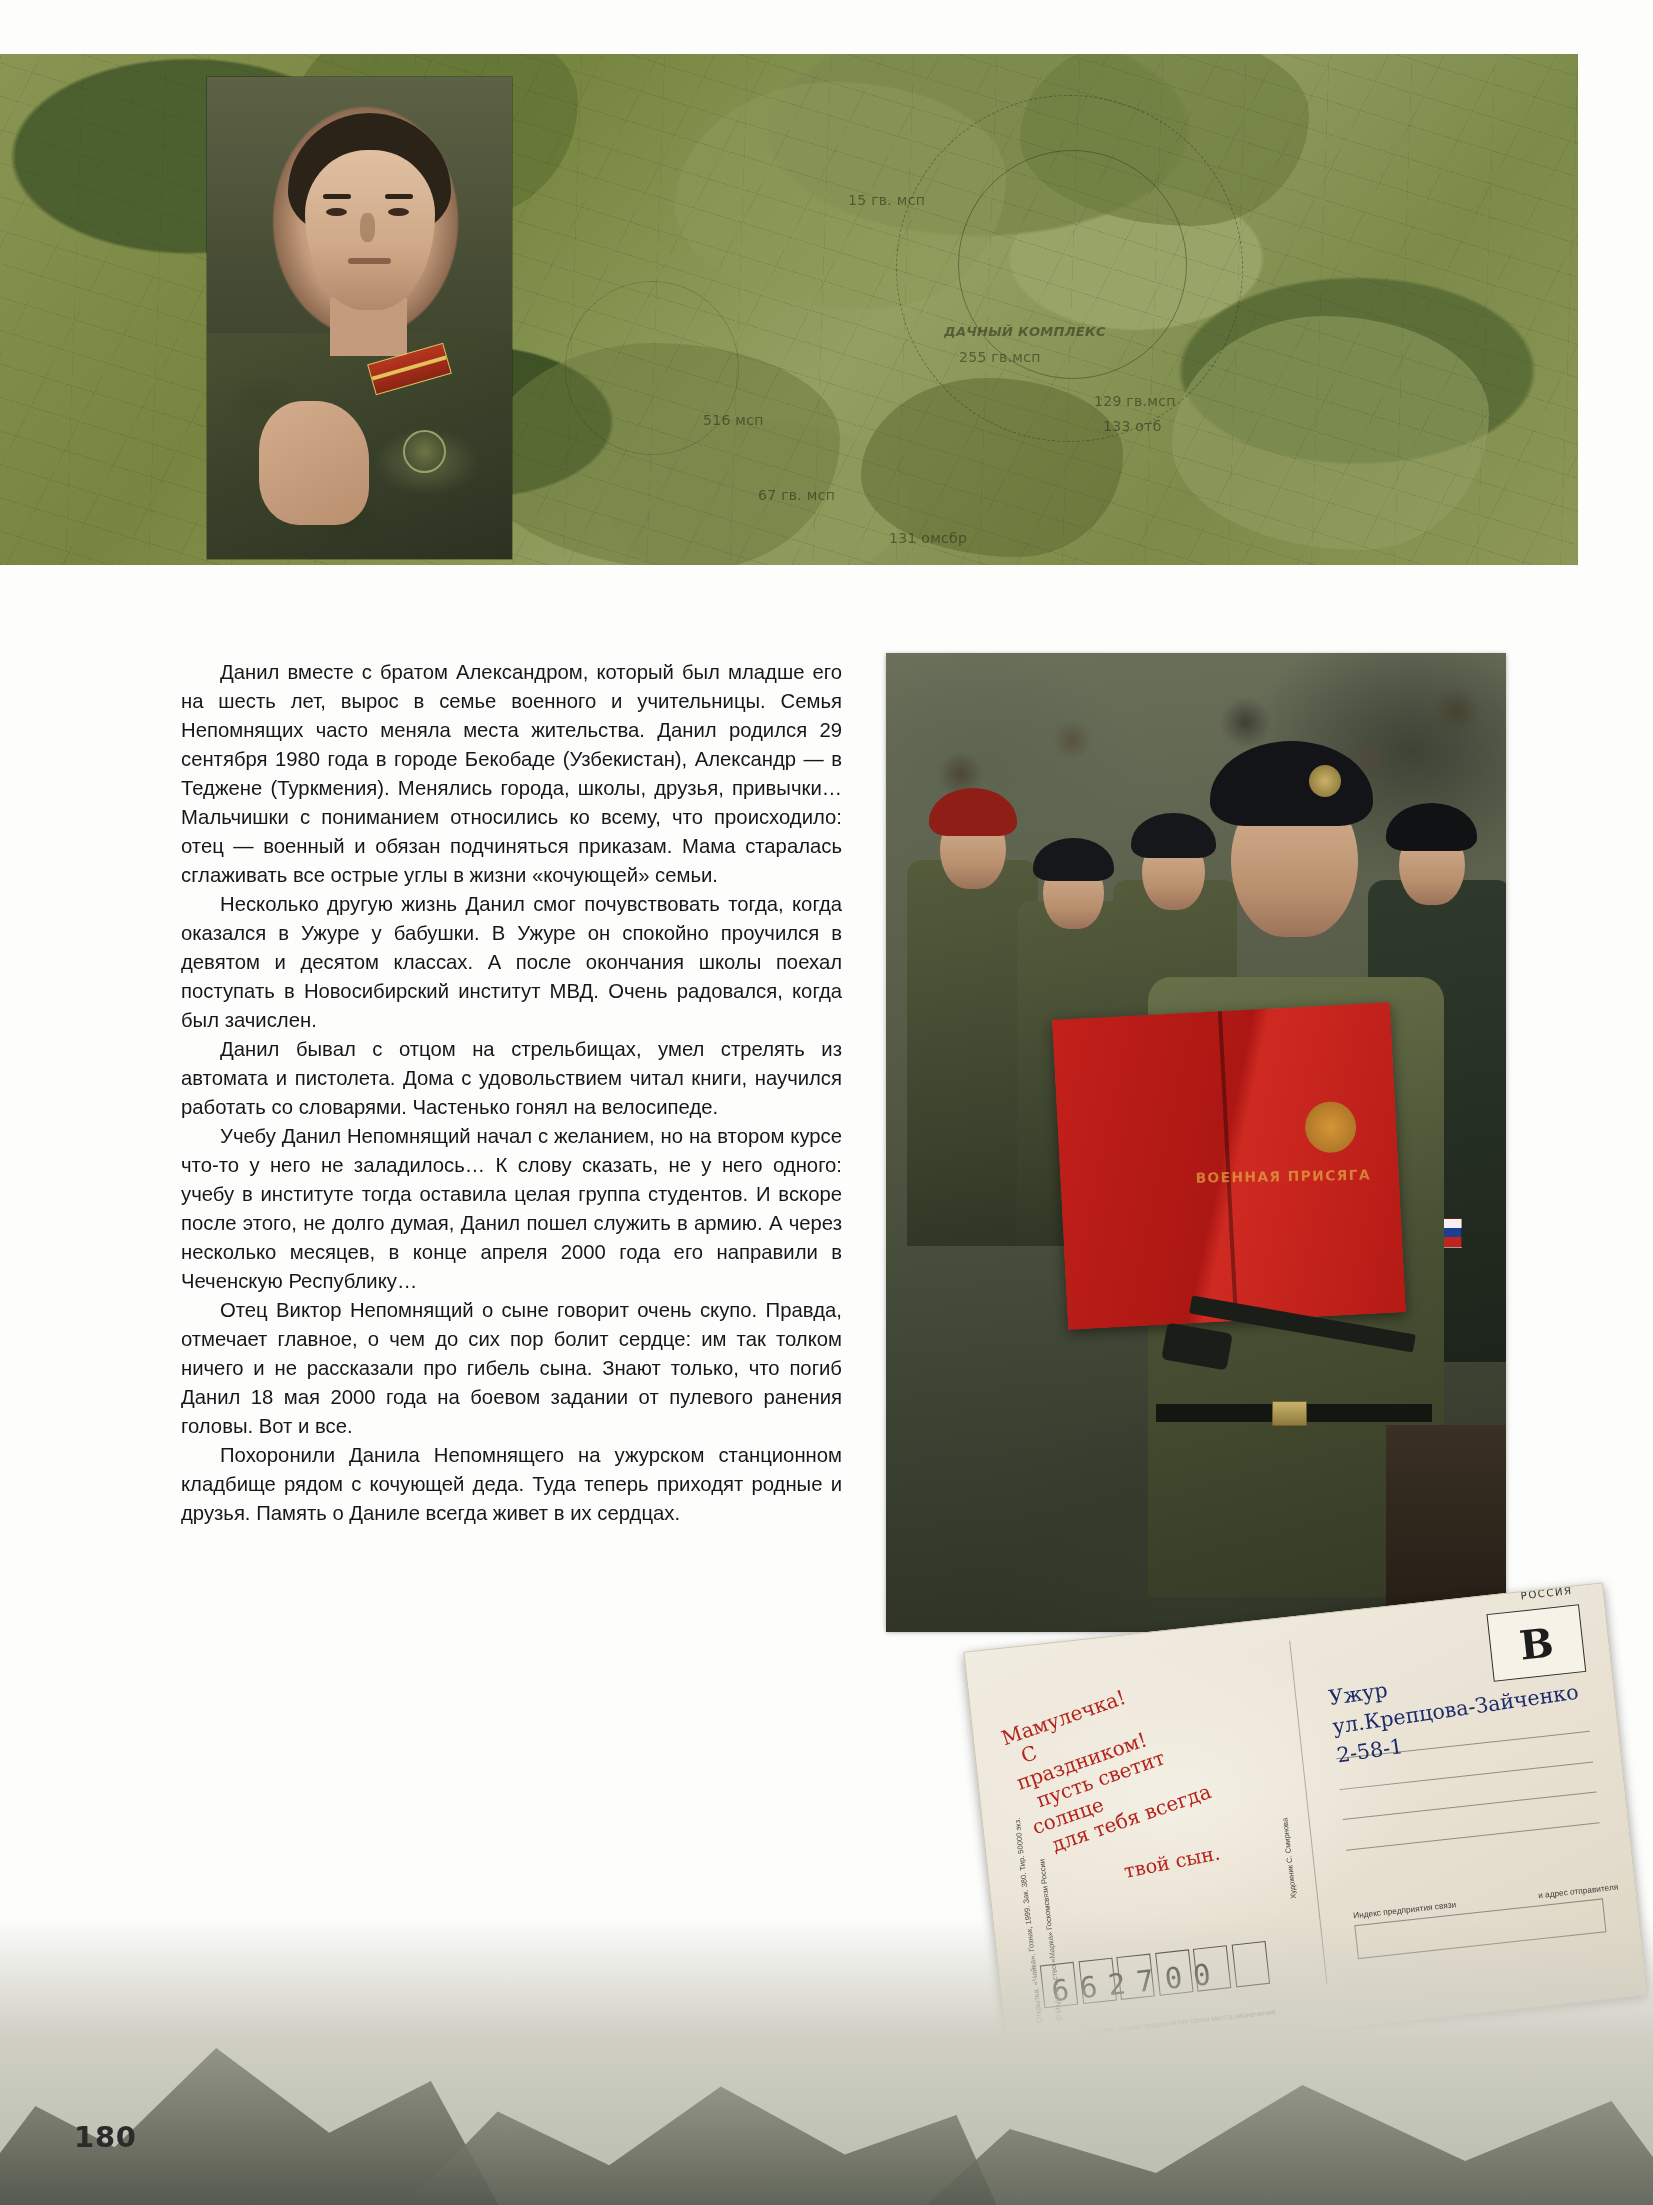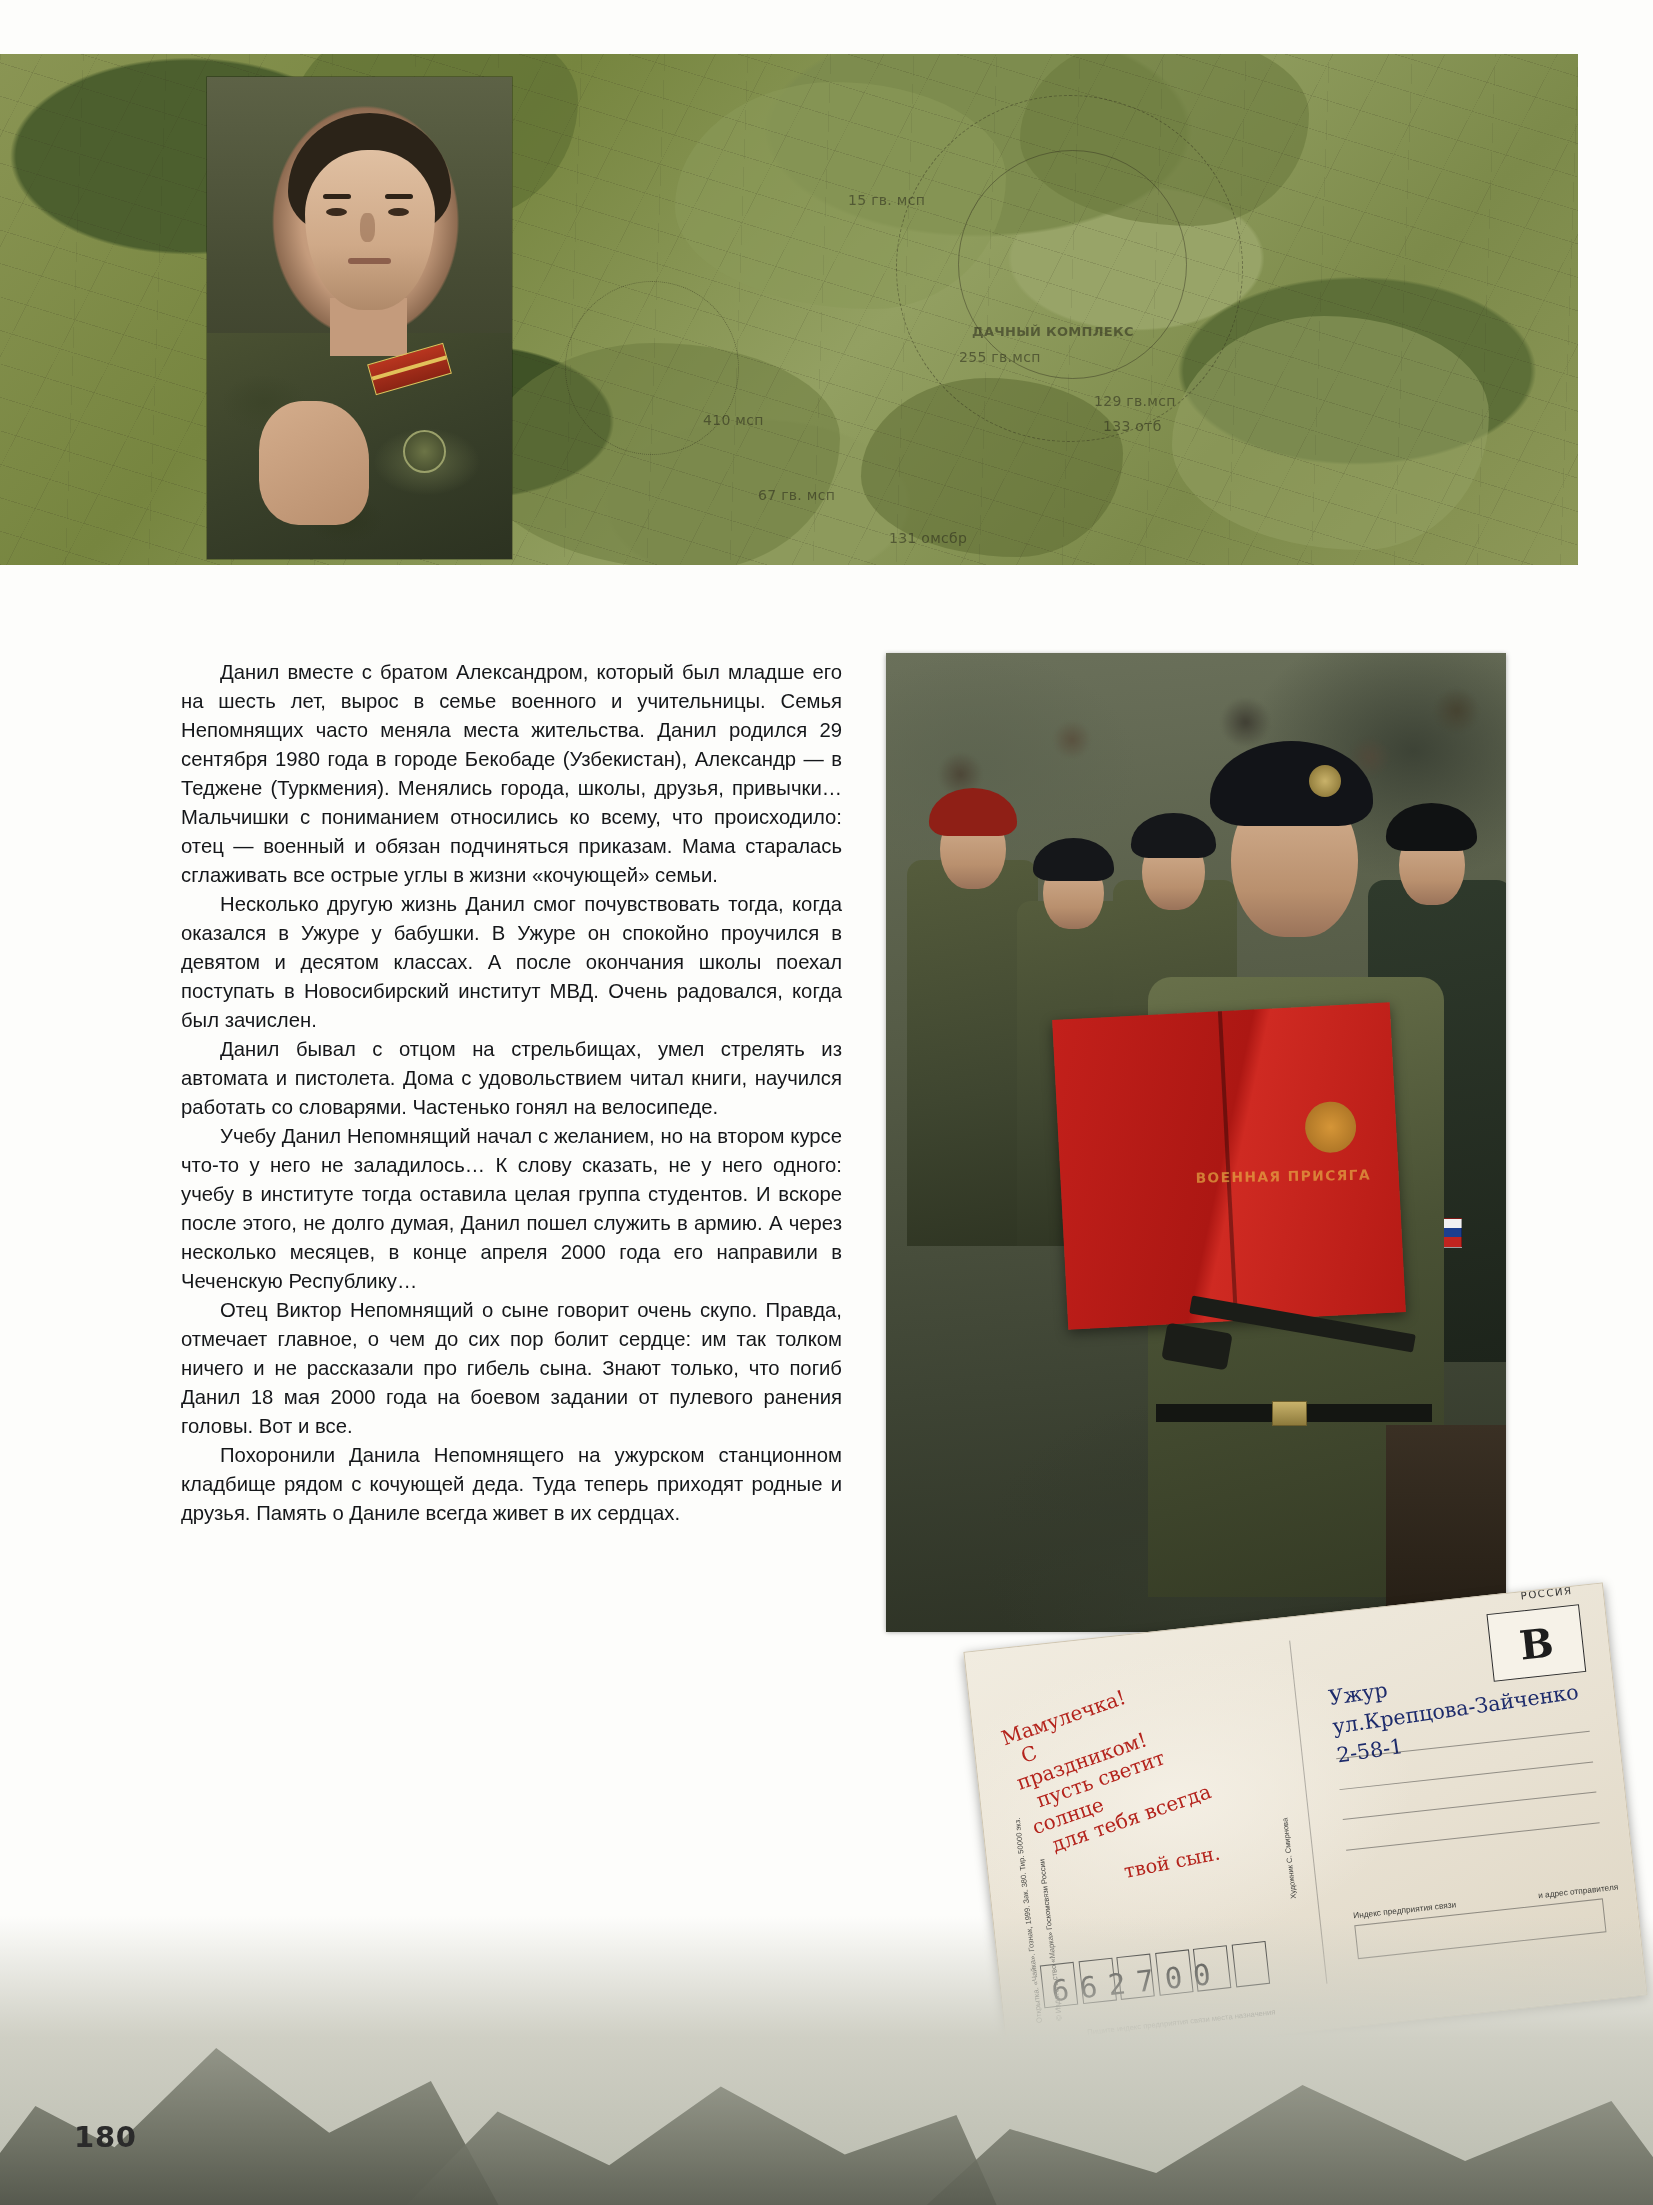--- a/index.html
+++ b/index.html
@@ -483,27 +483,27 @@
     <div class="camo-blob" style="left:482px;top:289px;width:358px;height:227px;background:#6d7c40;opacity:.55;"></div>
     <div class="camo-blob" style="left:1172px;top:262px;width:317px;height:234px;background:#93a063;opacity:.55;"></div>
     <div class="camo-blob" style="left:861px;top:324px;width:262px;height:179px;background:#59682f;opacity:.5;"></div>
 
     <div class="map-overlay"></div>
 
     <div class="map-circle" style="left:958px;top:96px;width:227px;height:227px;"></div>
     <div class="map-circle" style="left:896px;top:41px;width:345px;height:345px;border-style:dashed;"></div>
     <div class="map-circle" style="left:565px;top:227px;width:172px;height:172px;border-style:dotted;"></div>
 
-    <div class="map-text big" style="left:972px;top:270px;">ДАЧНЫЙ КОМПЛЕКС</div>
+    <div class="map-text big" style="left:944px;top:270px;font-style:italic;">ДАЧНЫЙ КОМПЛЕКС</div>
     <div class="map-text" style="left:959px;top:295px;">255 гв.мсп</div>
     <div class="map-text" style="left:1094px;top:339px;">129 гв.мсп</div>
     <div class="map-text" style="left:1103px;top:364px;">133 отб</div>
     <div class="map-text" style="left:889px;top:476px;">131 омсбр</div>
     <div class="map-text" style="left:758px;top:433px;">67 гв. мсп</div>
-    <div class="map-text" style="left:703px;top:358px;">410 мсп</div>
+    <div class="map-text" style="left:703px;top:358px;">516 мсп</div>
     <div class="map-text" style="left:848px;top:138px;">15 гв. мсп</div>
   </div>
 
   <div id="portrait-frame">
     <div class="portrait-photo">
       <div class="p-uniform"></div>
       <div class="p-arm"></div>
       <div class="p-neck"></div>
       <div class="p-hair"></div>
       <div class="p-face">

